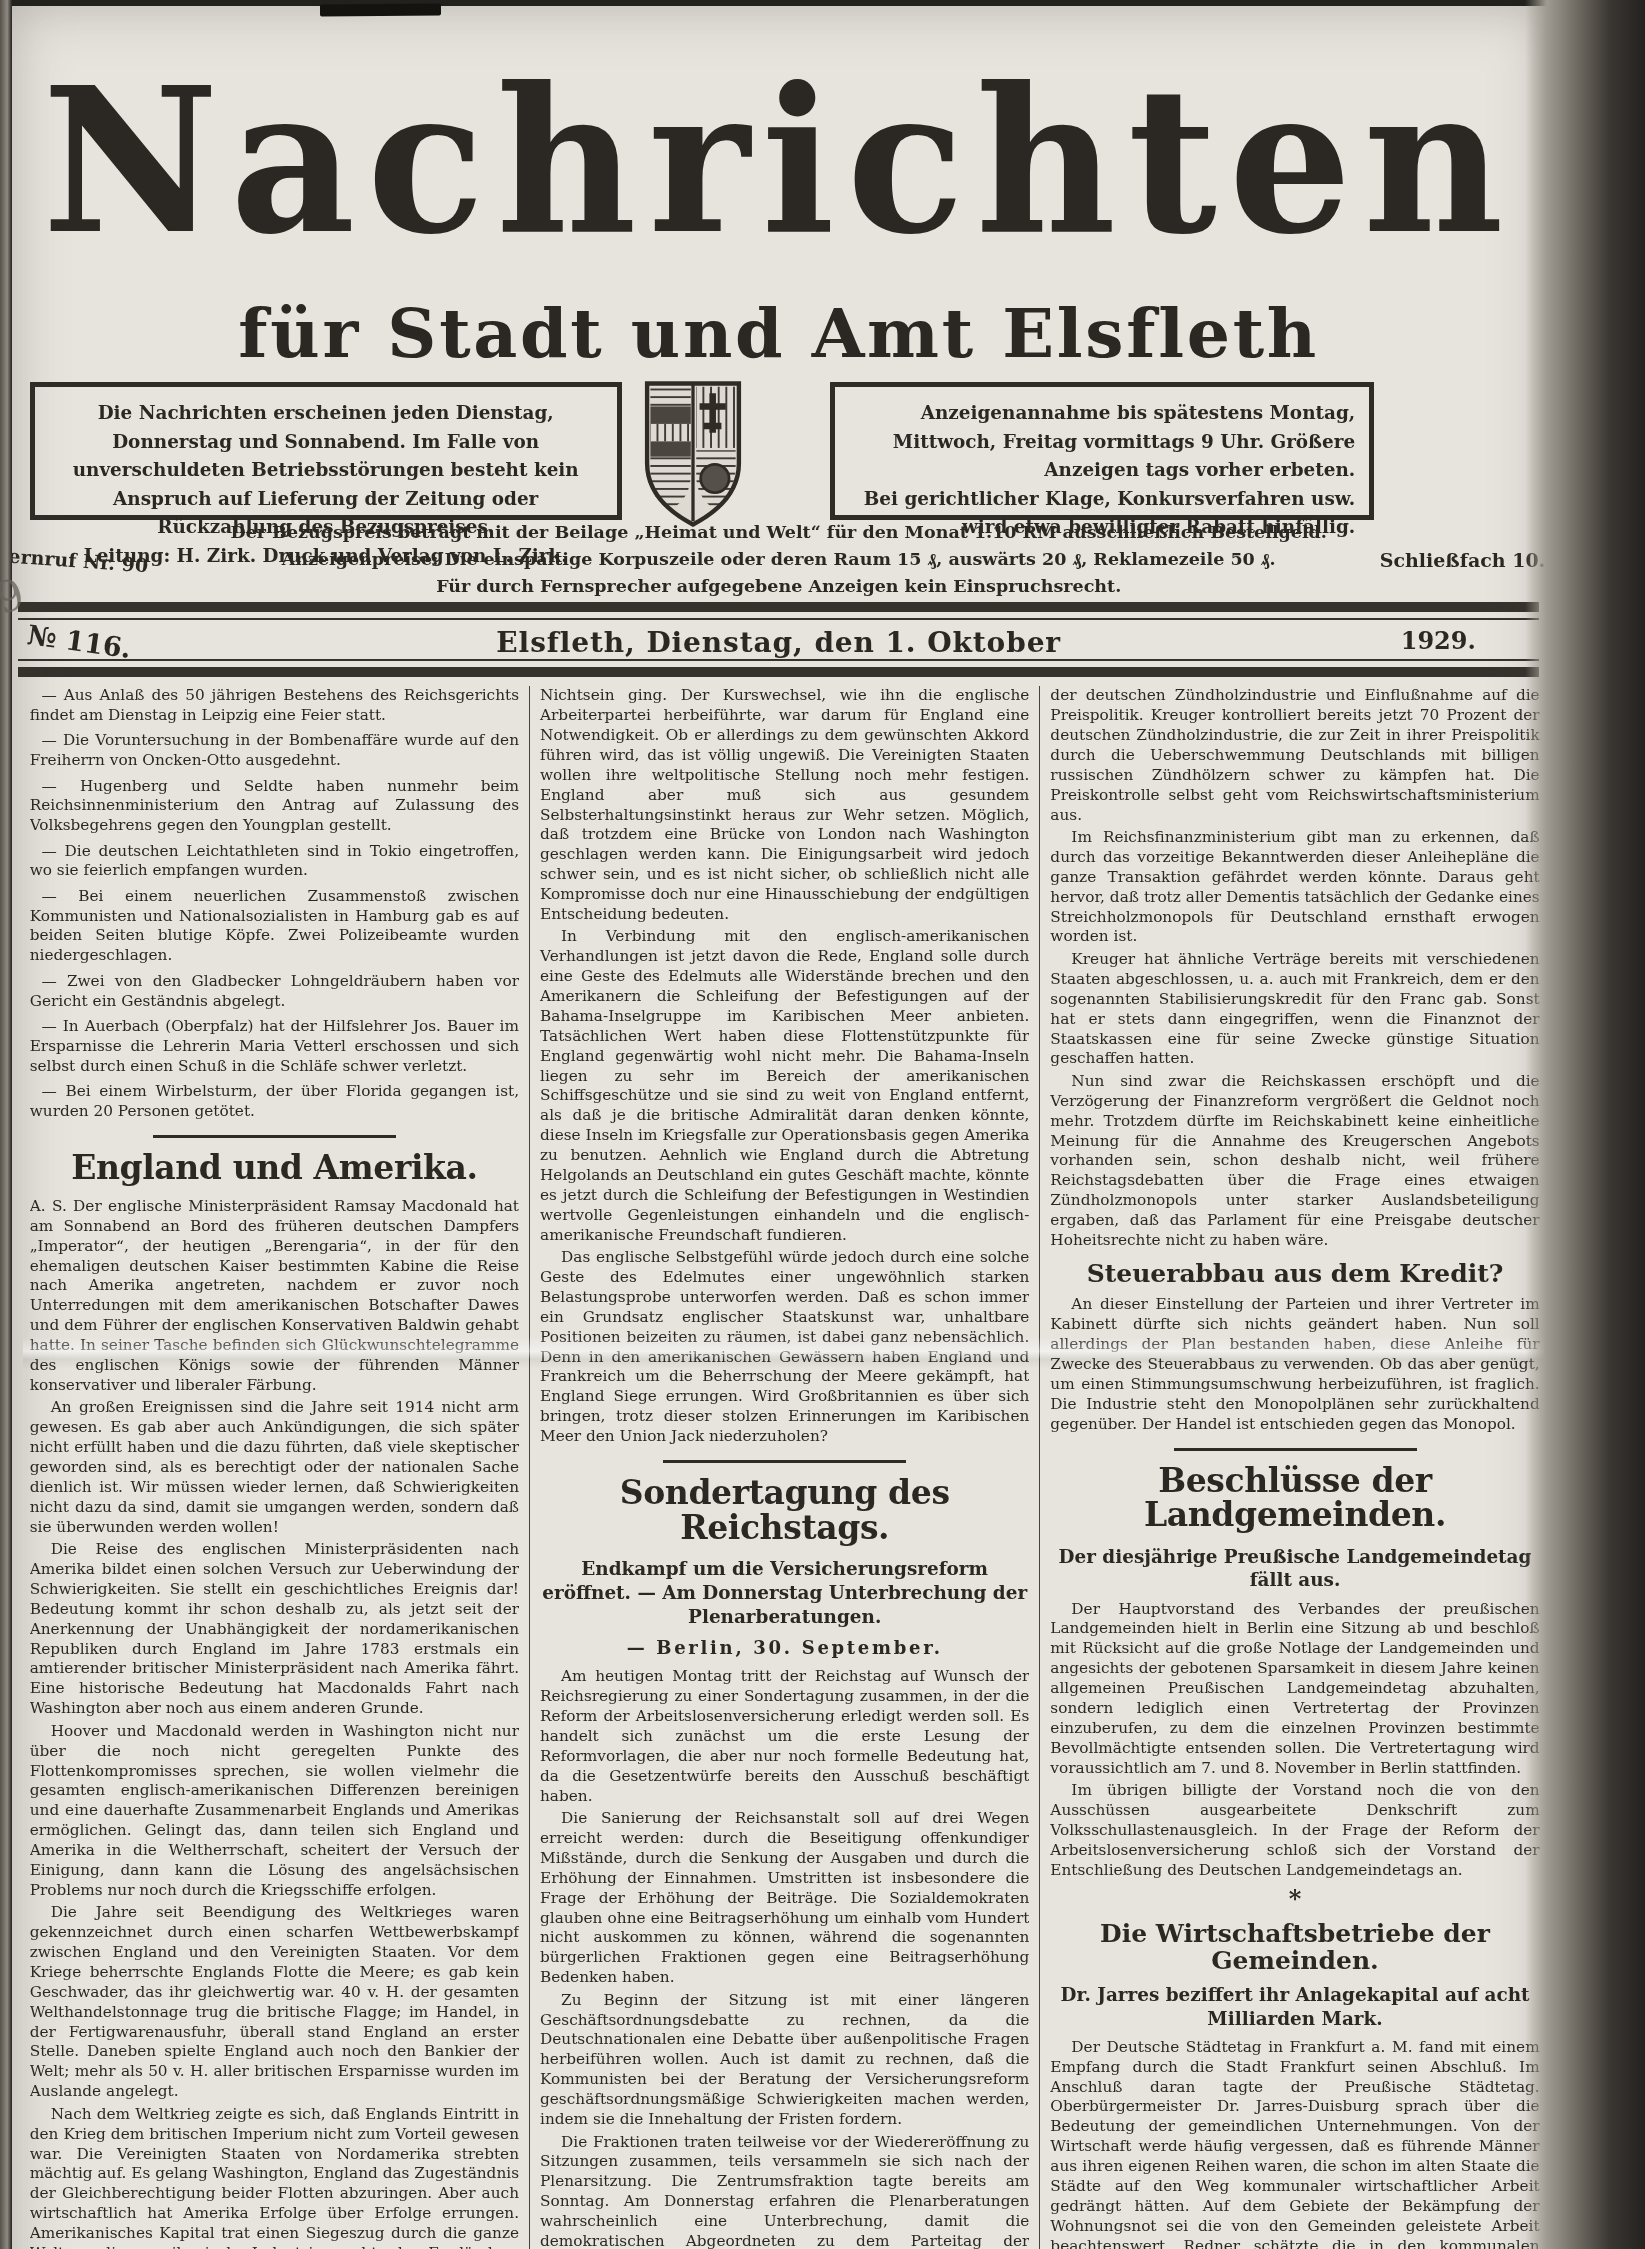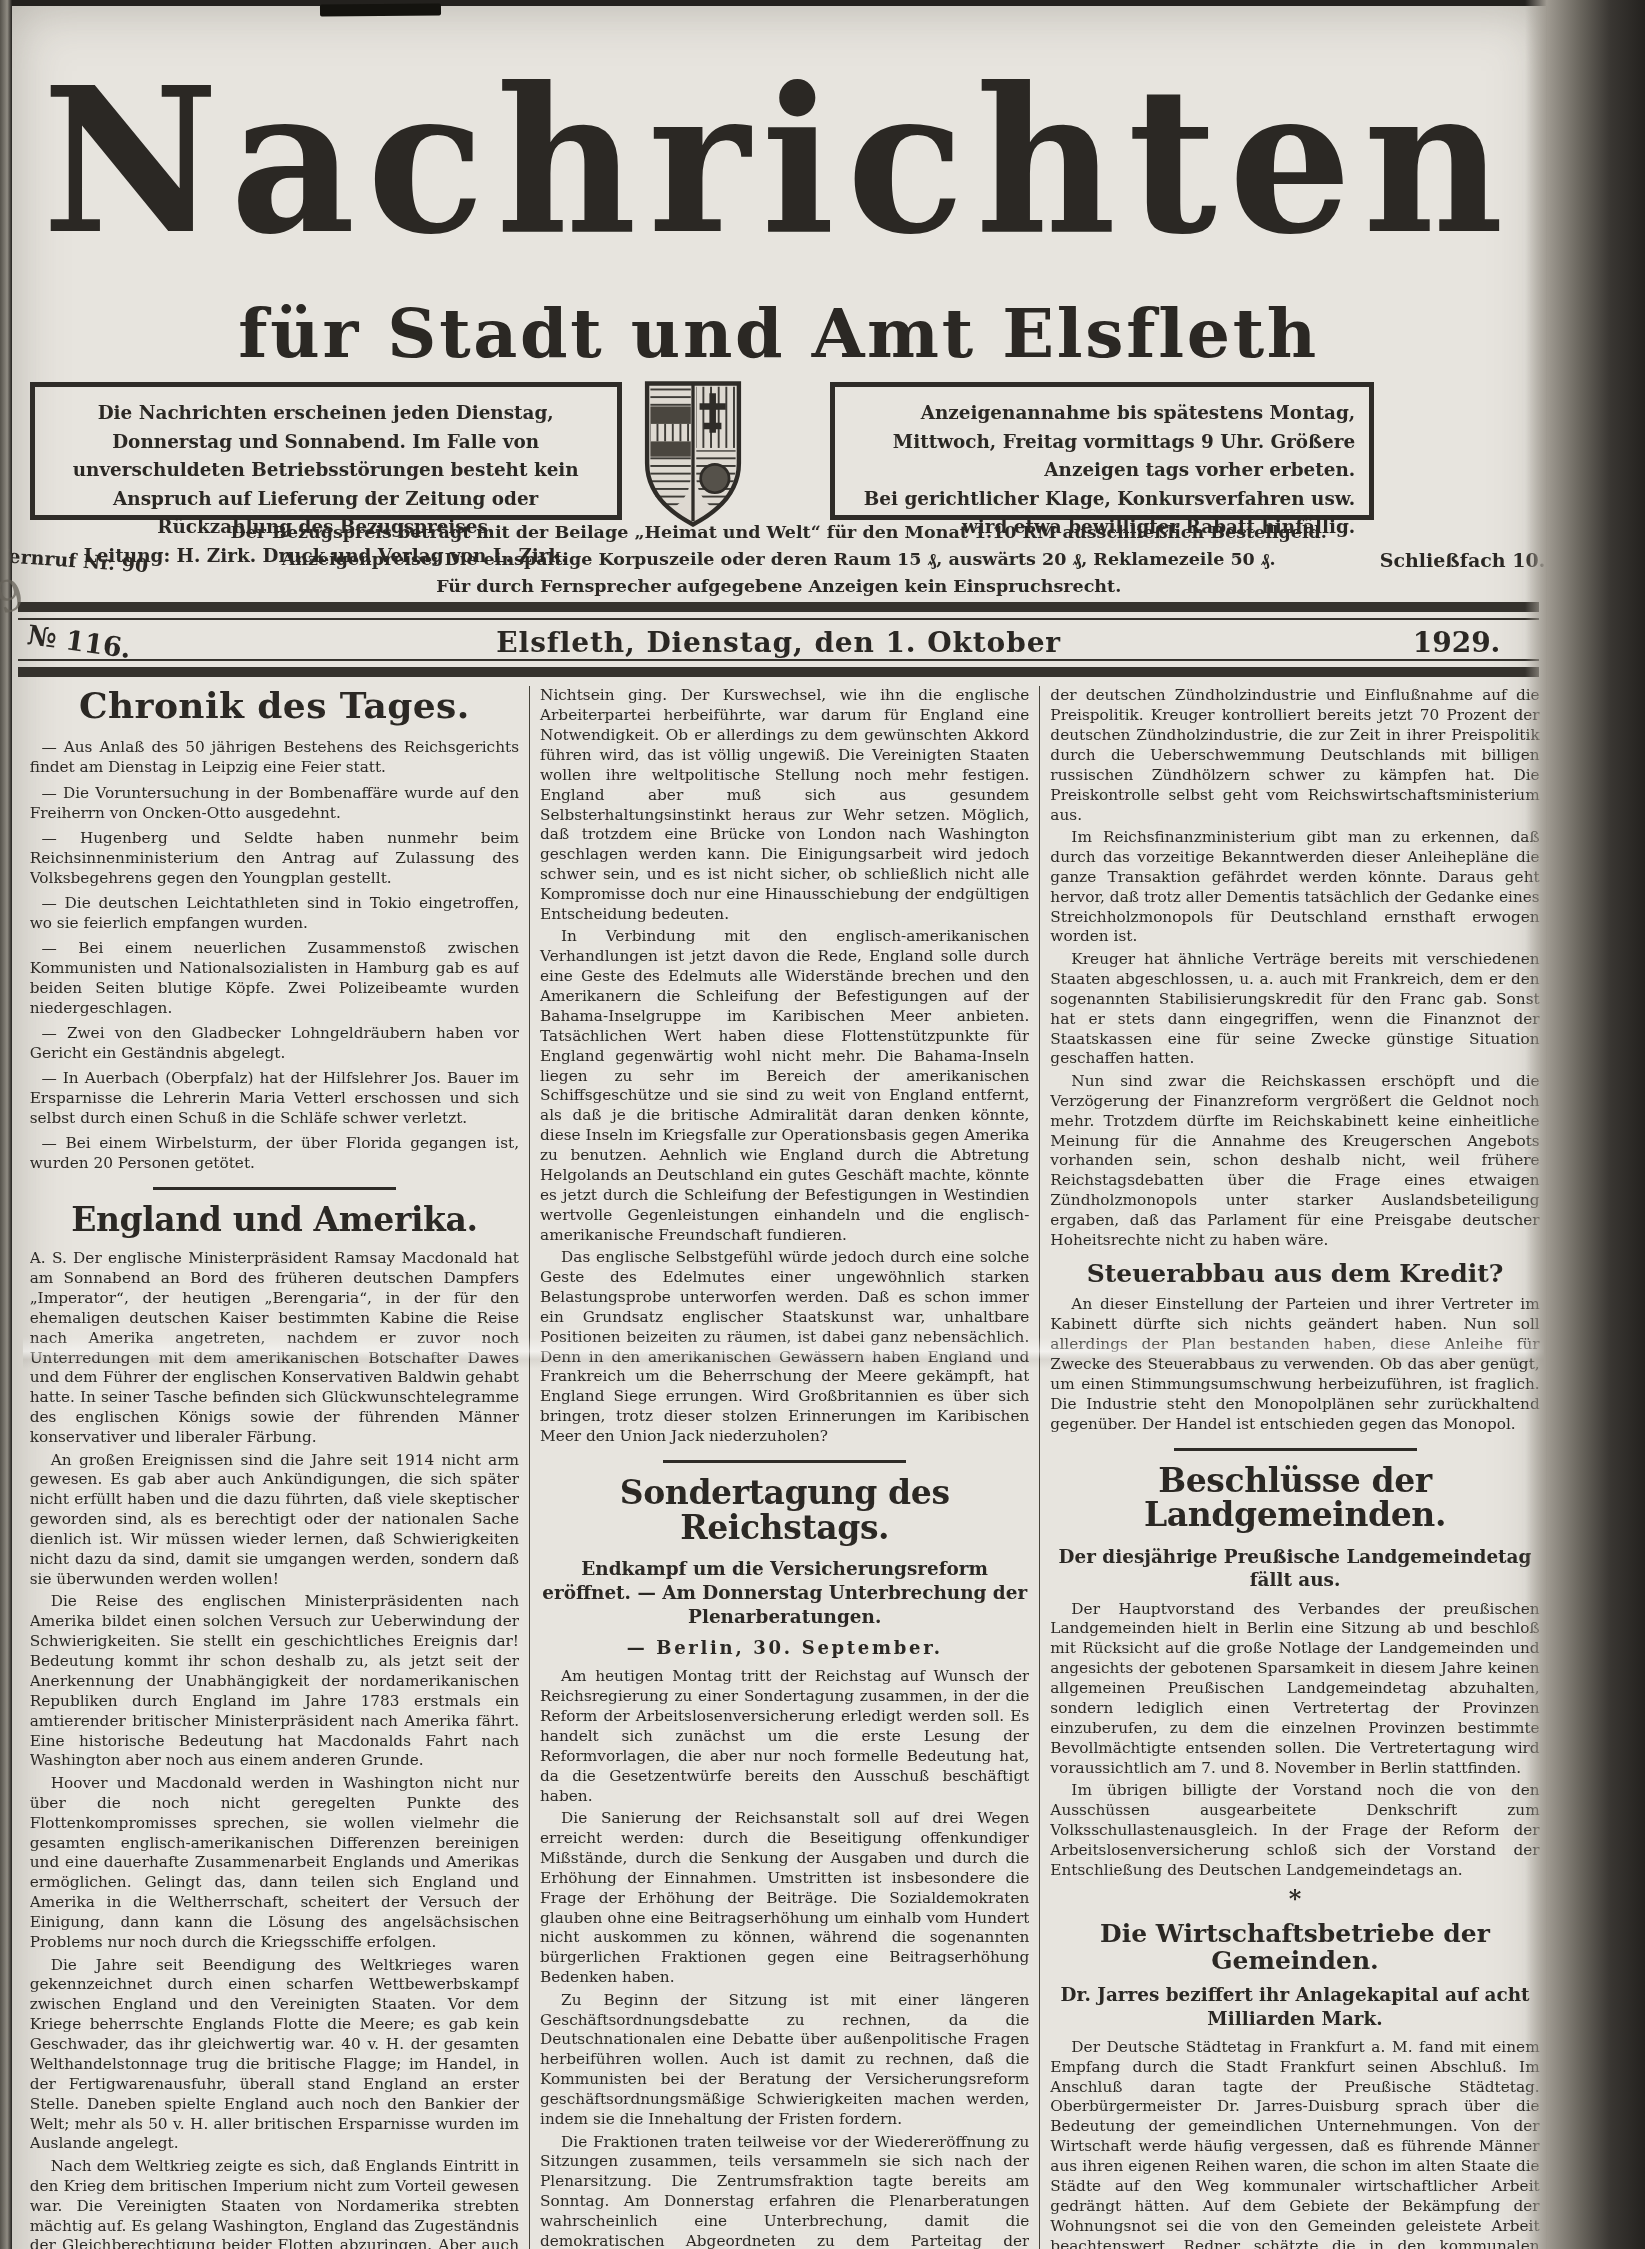--- a/index.html
+++ b/index.html
@@ -34,21 +34,21 @@
   .imp1{top:518px;} .imp2{top:545px;} .imp3{top:572px;}
   .imp-phone{position:absolute;left:-15.3px;top:543px;font-size:19px;font-weight:bold;transform:rotate(4deg);}
   .imp-box{position:absolute;left:1368px;top:543px;font-size:19px;font-weight:bold;}
 
   
   .bar{position:absolute;left:6.3px;width:1521px;background:#35322d;}
   .bar-a{top:596px;height:10px;} .bar-b{top:612px;height:2.2px;}
   .bar-c{top:653px;height:2.2px;} .bar-d{top:661px;height:10px;}
   .date-issue{position:absolute;left:15.3px;top:620px;font-size:27px;font-weight:bold;transform:rotate(8deg);}
   .date-center{position:absolute;left:0;top:620px;width:1534px;text-align:center;font-size:28px;font-weight:bold;letter-spacing:0.9px;}
-  .date-year{position:absolute;left:1389px;top:620px;font-size:28px;font-weight:bold;margin-left:12px;}
+  .date-year{position:absolute;left:1389px;top:620px;font-size:24px;font-weight:bold;}
 
   
   .cols{position:absolute;left:18px;top:680px;width:1510px;height:1768px;display:flex;overflow:hidden;}
   .col{flex:1 1 0;overflow:hidden;text-align:justify;font-size:15.3px;line-height:1.3;}
   .col + .col{border-left:1.3px solid #45423a;padding-left:10px;margin-left:10px;}
 
   .blk{margin:0 0 3.6px 0;}
   .chronik-heading{font-size:36px;font-weight:bold;text-align:center;line-height:1.05;margin:0.9px 0 13.5px 0;letter-spacing:0.4px;}
   .heading{font-size:33px;font-weight:bold;text-align:center;line-height:1.05;letter-spacing:-0.4px;margin:3.6px 0 11.7px 0;}
   .subheading{font-size:25px;font-weight:bold;text-align:center;line-height:1.1;margin:9px 0 8px 0;}
@@ -111,21 +111,20 @@
     <div class="bar bar-a"></div>
     <div class="bar bar-b"></div>
     <div class="date-issue">№ 116.</div>
     <div class="date-center">Elsfleth, Dienstag, den 1. Oktober</div>
     <div class="date-year">1929.</div>
     <div class="bar bar-c"></div>
     <div class="bar bar-d"></div>
 
     <div class="cols">
       <div class="col">
-          <div class="blk chronik-heading">Chronik des Tages.</div>
           <div class="blk brief">— Aus Anlaß des 50 jährigen Bestehens des Reichsgerichts findet am Dienstag in Leipzig eine Feier statt.</div>
           <div class="blk brief">— Die Voruntersuchung in der Bombenaffäre wurde auf den Freiherrn von Oncken-Otto ausgedehnt.</div>
           <div class="blk brief">— Hugenberg und Seldte haben nunmehr beim Reichsinnenministerium den Antrag auf Zulassung des Volksbegehrens gegen den Youngplan gestellt.</div>
           <div class="blk brief">— Die deutschen Leichtathleten sind in Tokio eingetroffen, wo sie feierlich empfangen wurden.</div>
           <div class="blk brief">— Bei einem neuerlichen Zusammenstoß zwischen Kommunisten und Nationalsozialisten in Hamburg gab es auf beiden Seiten blutige Köpfe. Zwei Polizeibeamte wurden niedergeschlagen.</div>
           <div class="blk brief">— Zwei von den Gladbecker Lohngeldräubern haben vor Gericht ein Geständnis abgelegt.</div>
           <div class="blk brief">— In Auerbach (Oberpfalz) hat der Hilfslehrer Jos. Bauer im Ersparnisse die Lehrerin Maria Vetterl erschossen und sich selbst durch einen Schuß in die Schläfe schwer verletzt.</div>
           <div class="blk brief">— Bei einem Wirbelsturm, der über Florida gegangen ist, wurden 20 Personen getötet.</div>
           <div class="blk rule"></div>
           <div class="blk heading">England und Amerika.</div>

